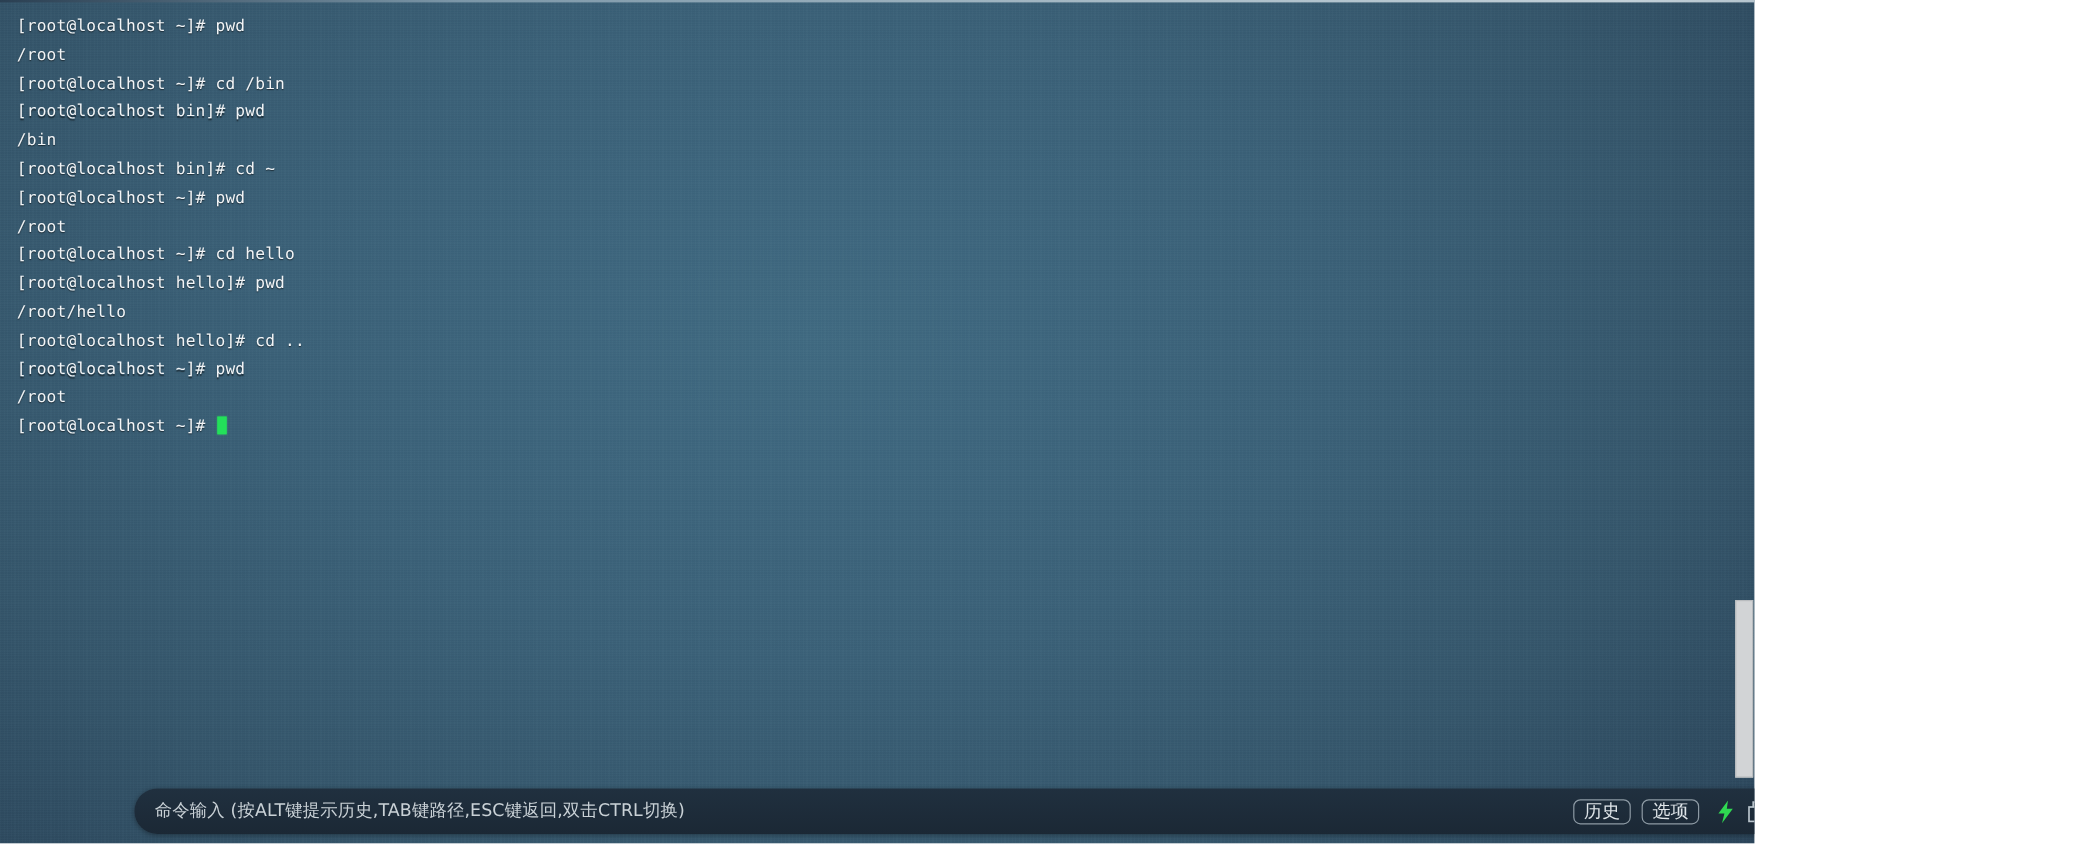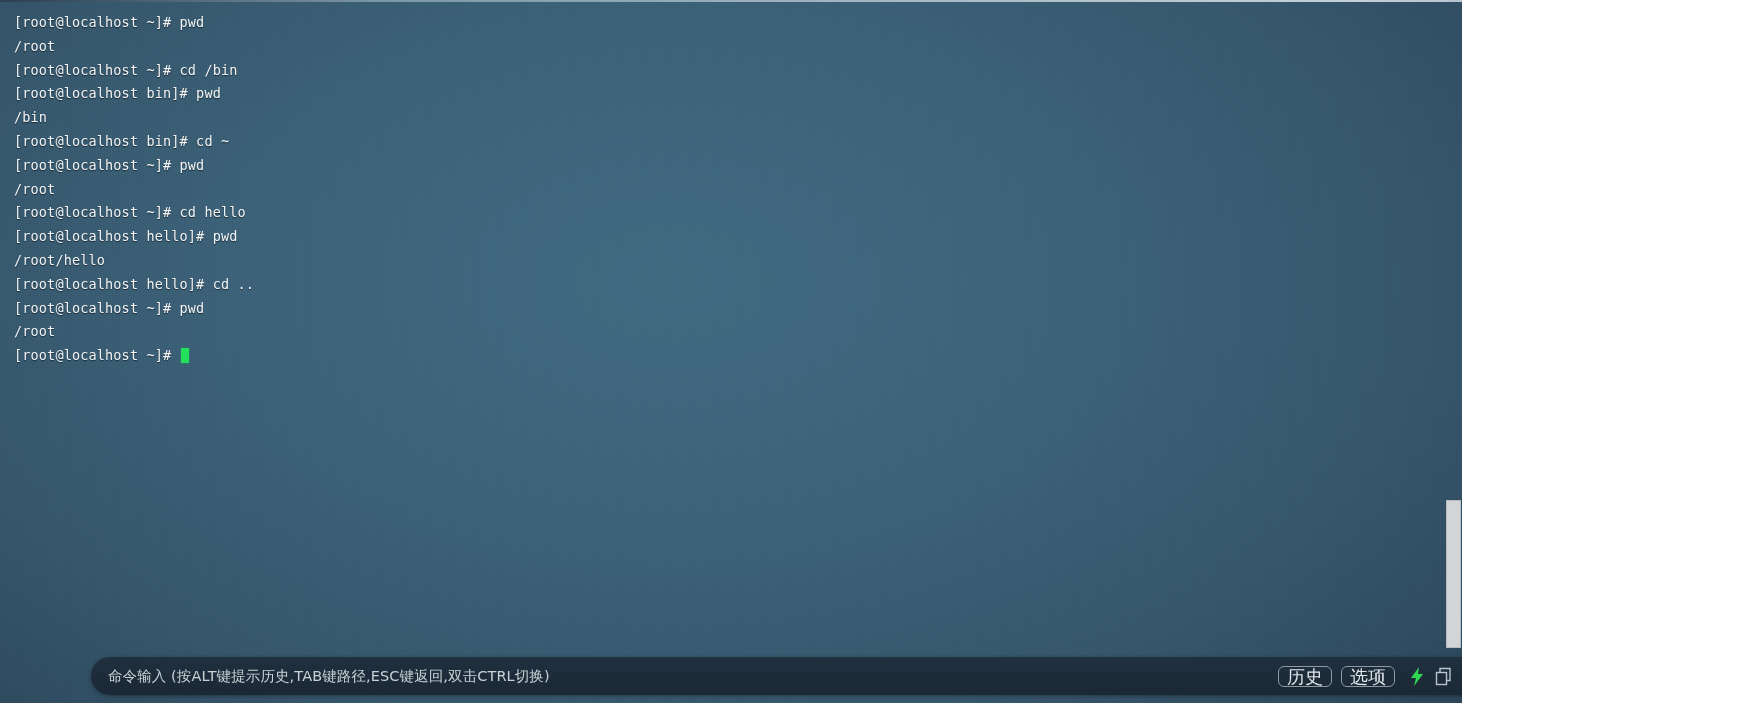--- a/index.html
+++ b/index.html
@@ -61,21 +61,21 @@
     background:transparent;
   }
   #scrollbar-thumb {
     position:absolute; right:1px; top:500px; width:15px; height:148px;
     background:#d2d4d6;
     border:1px solid #b9bcbf;
   }
   
   #cmdbar {
     position:absolute;
-    left:91px; top:657px;
+    left:112px; top:657px;
     width:1512px; height:38px;
     background:linear-gradient(180deg, #20303f 0%, #1b2835 100%);
     border-radius:19px;
     box-shadow:0 1px 4px rgba(0,0,0,.35);
     display:flex; align-items:center;
   }
   #cmdinput {
     flex:1 1 auto;
     height:100%;
     background:transparent;
@@ -96,21 +96,21 @@
   .pill {
     height:21px;
     min-width:48px;
     padding:0 8px;
     margin-right:9px;
     border:1px solid #8d9aa4;
     border-radius:6px;
     background:transparent;
     color:#dfe5e9;
     font-family:"DejaVu Sans", sans-serif;
-    font-size:18px;
+    font-size:15px;
     line-height:19px;
     text-align:center;
     cursor:pointer;
     white-space:nowrap;
   }
   .ibtn {
     width:27px; height:27px;
     display:flex; align-items:center; justify-content:center;
     cursor:pointer;
   }

